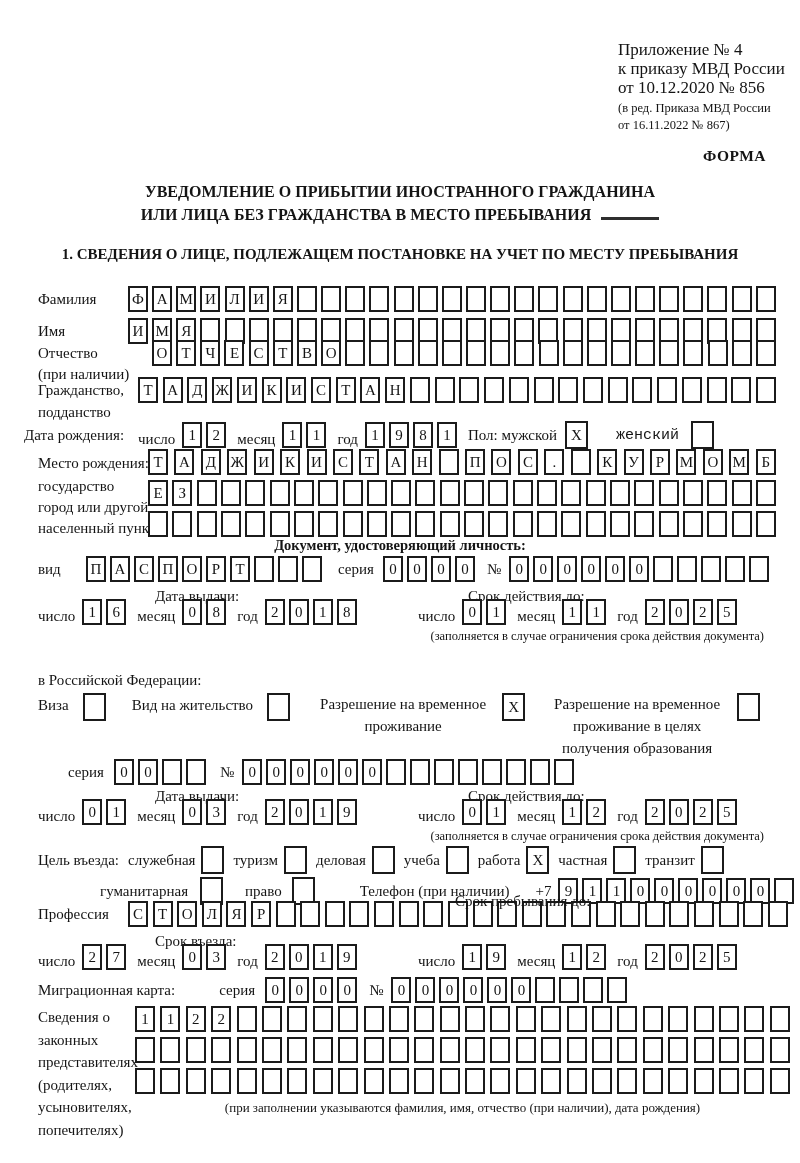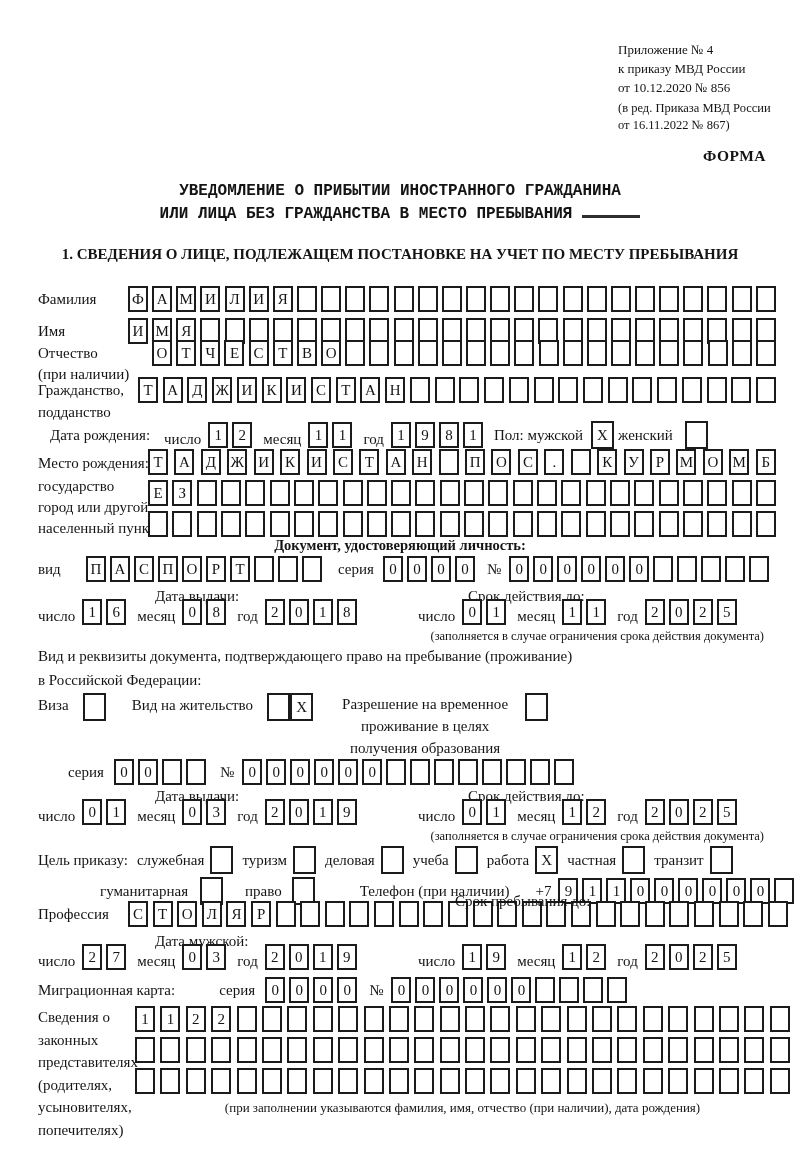--- a/index.html
+++ b/index.html
@@ -24,41 +24,41 @@
     font-size:15px; flex:none;
   }
   .spread { display:flex; justify-content:space-between; }
   .inline-cells { display:flex; gap:4px; }
   .dg { display:flex; align-items:center; }
   .dg .lbl { margin-right:7px;margin-top:8px; }
   .dg .inline-cells { margin-right:11px; }
   .pair { display:flex; align-items:center; gap:6px; }
   .opt-label { font-size:15px; line-height:22px; text-align:center; }
   .title-underline { display:inline-block; width:58px; height:3px; background:#2e2e2e; margin-left:10px; }
-  .hdr { font-size:13px; line-height:19px; }
+  .hdr { font-size:17px; line-height:19px; }
   .hdr-small { font-size:12.5px; line-height:17px; }
   .label-lines { font-size:15px; line-height:22.5px; }
 </style>
 </head>
 <body>
 
 <div id="page">
 
   <div class="abs hdr" style="top:40px; left:618px;">
     <div>Приложение № 4</div>
     <div>к приказу МВД России</div>
     <div>от 10.12.2020 № 856</div>
   </div>
   <div class="abs hdr-small" style="top:100px; left:618px;">
     <div>(в ред. Приказа МВД России</div>
     <div>от 16.11.2022 № 867)</div>
   </div>
   <div class="abs b" style="top:147px; left:0; width:766px; text-align:right; font-size:15.5px; letter-spacing:0.5px;">ФОРМА</div>
 
-  <div class="abs b" style="top:180px; left:0; width:800px; text-align:center; font-size:16px; line-height:23px;font-family:Liberation Mono, monospace;">
+  <div class="abs b" style="top:180px; left:0; width:800px; text-align:center; font-size:16px; line-height:23px;">
     <div>УВЕДОМЛЕНИЕ О ПРИБЫТИИ ИНОСТРАННОГО ГРАЖДАНИНА</div>
     <div>
       <span>ИЛИ ЛИЦА БЕЗ ГРАЖДАНСТВА В МЕСТО ПРЕБЫВАНИЯ</span><span class="title-underline"></span>
     </div>
   </div>
 
   <div class="abs b" style="top:246px; left:0; width:800px; text-align:center; font-size:15px;">1. СВЕДЕНИЯ О ЛИЦЕ, ПОДЛЕЖАЩЕМ ПОСТАНОВКЕ НА УЧЕТ ПО МЕСТУ ПРЕБЫВАНИЯ</div>
 
   <span class="abs lbl" style="top:291px; left:38px;">Фамилия</span>
   <div class="abs spread" style="top:286px; left:128px; width:648px;">
@@ -177,21 +177,21 @@
       <span class="cell"></span>
       <span class="cell"></span>
       <span class="cell"></span>
       <span class="cell"></span>
       <span class="cell"></span>
       <span class="cell"></span>
       <span class="cell"></span>
       <span class="cell"></span>
     </div>
 
-  <div class="row" style="top:421px; left:50px;">
+  <div class="row" style="top:421px; left:24px;">
     <span class="lbl" style="margin-right:14px;">Дата рождения:</span>
     <span class="dg">
       <span class="lbl">число</span>
       <span class="inline-cells">
           <span class="cell">1</span>
           <span class="cell">2</span>
         </span>
       <span class="lbl">месяц</span>
       <span class="inline-cells">
           <span class="cell">1</span>
@@ -200,21 +200,21 @@
       <span class="lbl">год</span>
       <span class="inline-cells">
           <span class="cell">1</span>
           <span class="cell">9</span>
           <span class="cell">8</span>
           <span class="cell">1</span>
         </span>
     </span>
     <span class="lbl" style="margin-right:8px;">Пол: мужской</span>
     <span class="cbox">X</span>
-    <span class="lbl" style="margin-left:4px; margin-right:12px;">женский</span>
+    <span class="lbl" style="margin-left:28px; margin-right:12px;font-family:Liberation Mono, monospace;">женский</span>
     <span class="cbox"></span>
   </div>
 
   <span class="abs lbl" style="top:455px; left:38px;">Место рождения:</span>
   <span class="abs lbl" style="top:478px; left:38px;">государство</span>
   <span class="abs lbl" style="top:499px; left:38px;">город или другой</span>
   <span class="abs lbl" style="top:520px; left:38px;">населенный пункт</span>
   <div class="abs spread" style="top:449px; left:148px; width:628px;">
       <span class="cell">Т</span>
       <span class="cell">А</span>
@@ -372,28 +372,28 @@
     <span class="lbl">год</span>
     <span class="inline-cells">
         <span class="cell">2</span>
         <span class="cell">0</span>
         <span class="cell">2</span>
         <span class="cell">5</span>
       </span>
   </div>
   <div class="abs small" style="top:629px; right:36px;">(заполняется в случае ограничения срока действия документа)</div>
 
-  <span class="abs lbl" style="top:648px; left:38px;">Вид и реквизиты документа, подтверждающего право на пребывание (проживание)</span>
   <span class="abs lbl" style="top:672px; left:38px;">в Российской Федерации:</span>
 
   <div class="abs" style="top:693px; left:38px; display:flex; align-items:flex-start;">
     <span class="lbl" style="margin-top:4px; margin-right:14px;">Виза</span>
     <span class="cbox"></span>
     <span class="lbl" style="margin-top:4px; margin-left:26px; margin-right:14px;">Вид на жительство</span>
     <span class="cbox"></span>
+    <span class="opt-label" style="width:178px; margin-left:24px; margin-right:10px;">Разрешение на временное проживание</span>
     <span class="cbox">X</span>
     <span class="opt-label" style="width:184px; margin-left:20px; margin-right:8px;">Разрешение на временное проживание в целях получения образования</span>
     <span class="cbox"></span>
   </div>
 
   <div class="row" style="top:759px; left:68px;">
     <span class="lbl" style="margin-right:10px;">серия</span>
     <span class="inline-cells">
         <span class="cell">0</span>
         <span class="cell">0</span>
@@ -455,21 +455,21 @@
     <span class="inline-cells">
         <span class="cell">2</span>
         <span class="cell">0</span>
         <span class="cell">2</span>
         <span class="cell">5</span>
       </span>
   </div>
   <div class="abs small" style="top:829px; right:36px;">(заполняется в случае ограничения срока действия документа)</div>
 
   <div class="abs" style="top:846px; left:38px; display:flex; align-items:center; gap:9px;">
-    <span class="lbl">Цель приказу:</span>
+    <span class="lbl">Цель въезда:</span>
     <span class="pair">
       <span class="lbl">служебная</span>
       <span class="cbox"></span>
     </span>
     <span class="pair">
       <span class="lbl">туризм</span>
       <span class="cbox"></span>
     </span>
     <span class="pair">
       <span class="lbl">деловая</span>
@@ -538,21 +538,21 @@
       <span class="cell"></span>
       <span class="cell"></span>
       <span class="cell"></span>
       <span class="cell"></span>
       <span class="cell"></span>
       <span class="cell"></span>
       <span class="cell"></span>
       <span class="cell"></span>
     </div>
 
-  <span class="abs lbl" style="top:933px; left:155px;">Дата мужской:</span>
+  <span class="abs lbl" style="top:933px; left:155px;">Срок въезда:</span>
   <span class="abs lbl" style="top:881px; left:455px;margin-top:12px;">Срок пребывания до:</span>
   <div class="row dg" style="top:944px; left:38px;">
     <span class="lbl">число</span>
     <span class="inline-cells">
         <span class="cell">2</span>
         <span class="cell">7</span>
       </span>
     <span class="lbl">месяц</span>
     <span class="inline-cells">
         <span class="cell">0</span>

